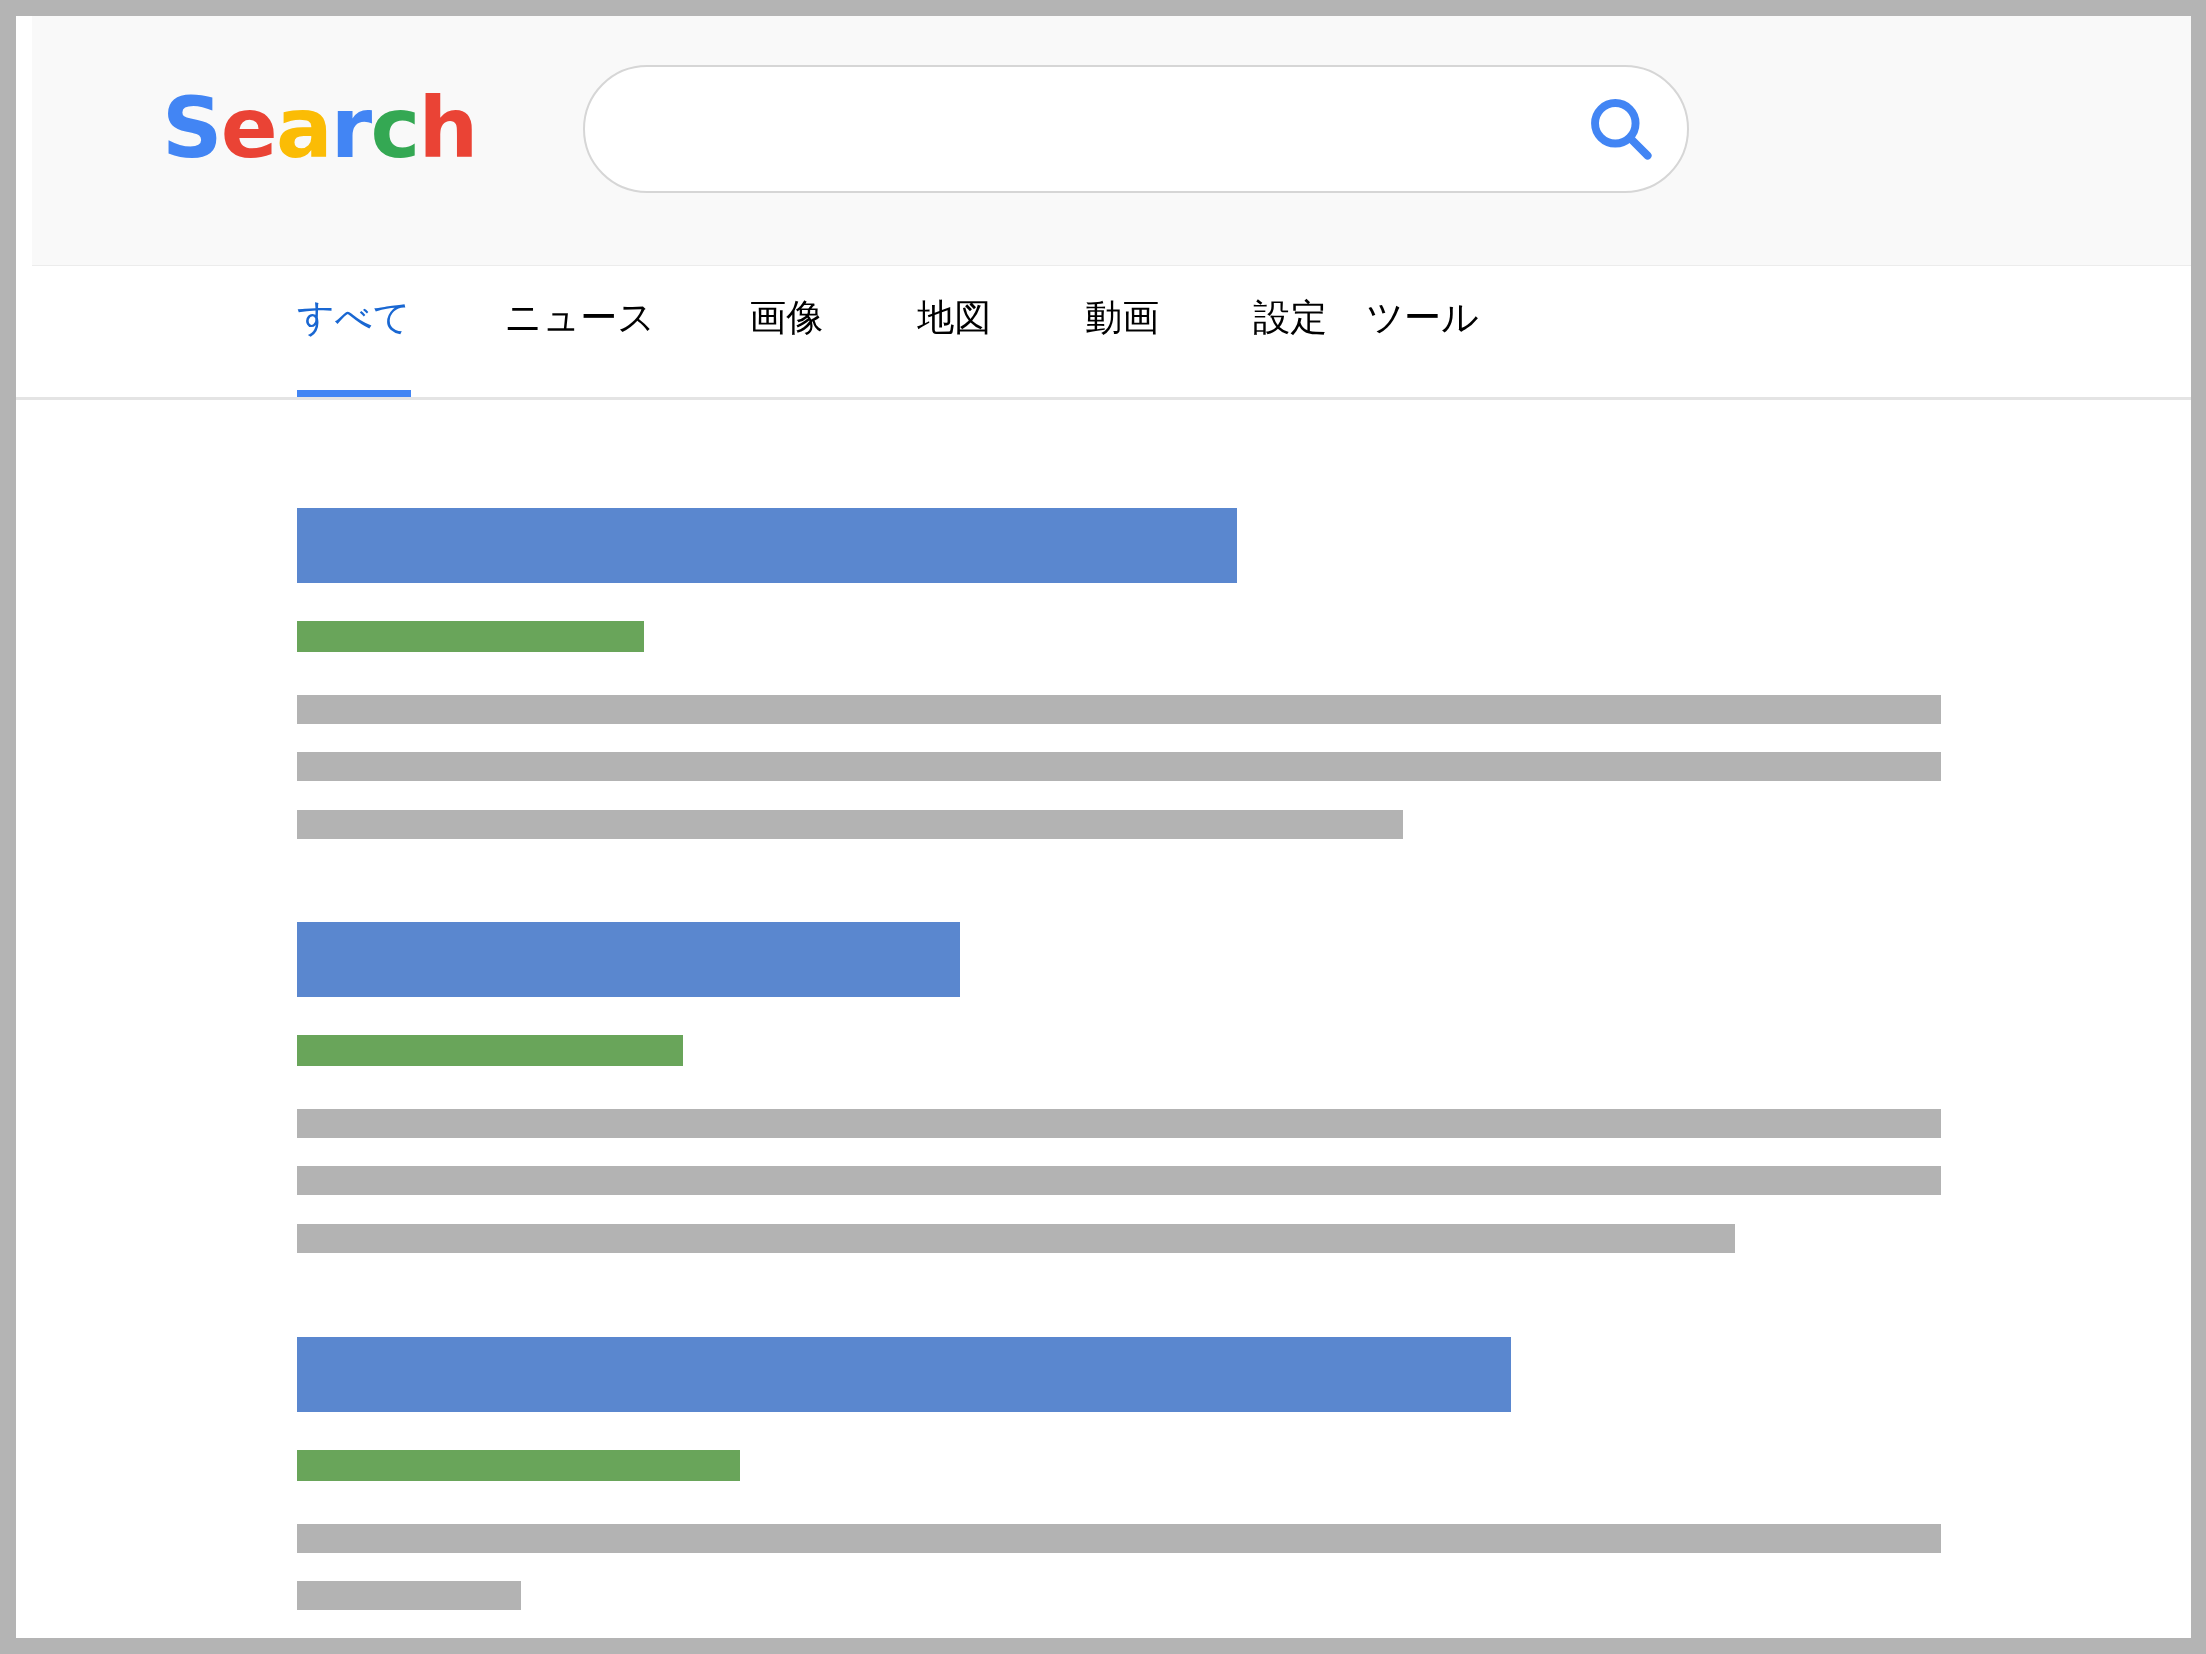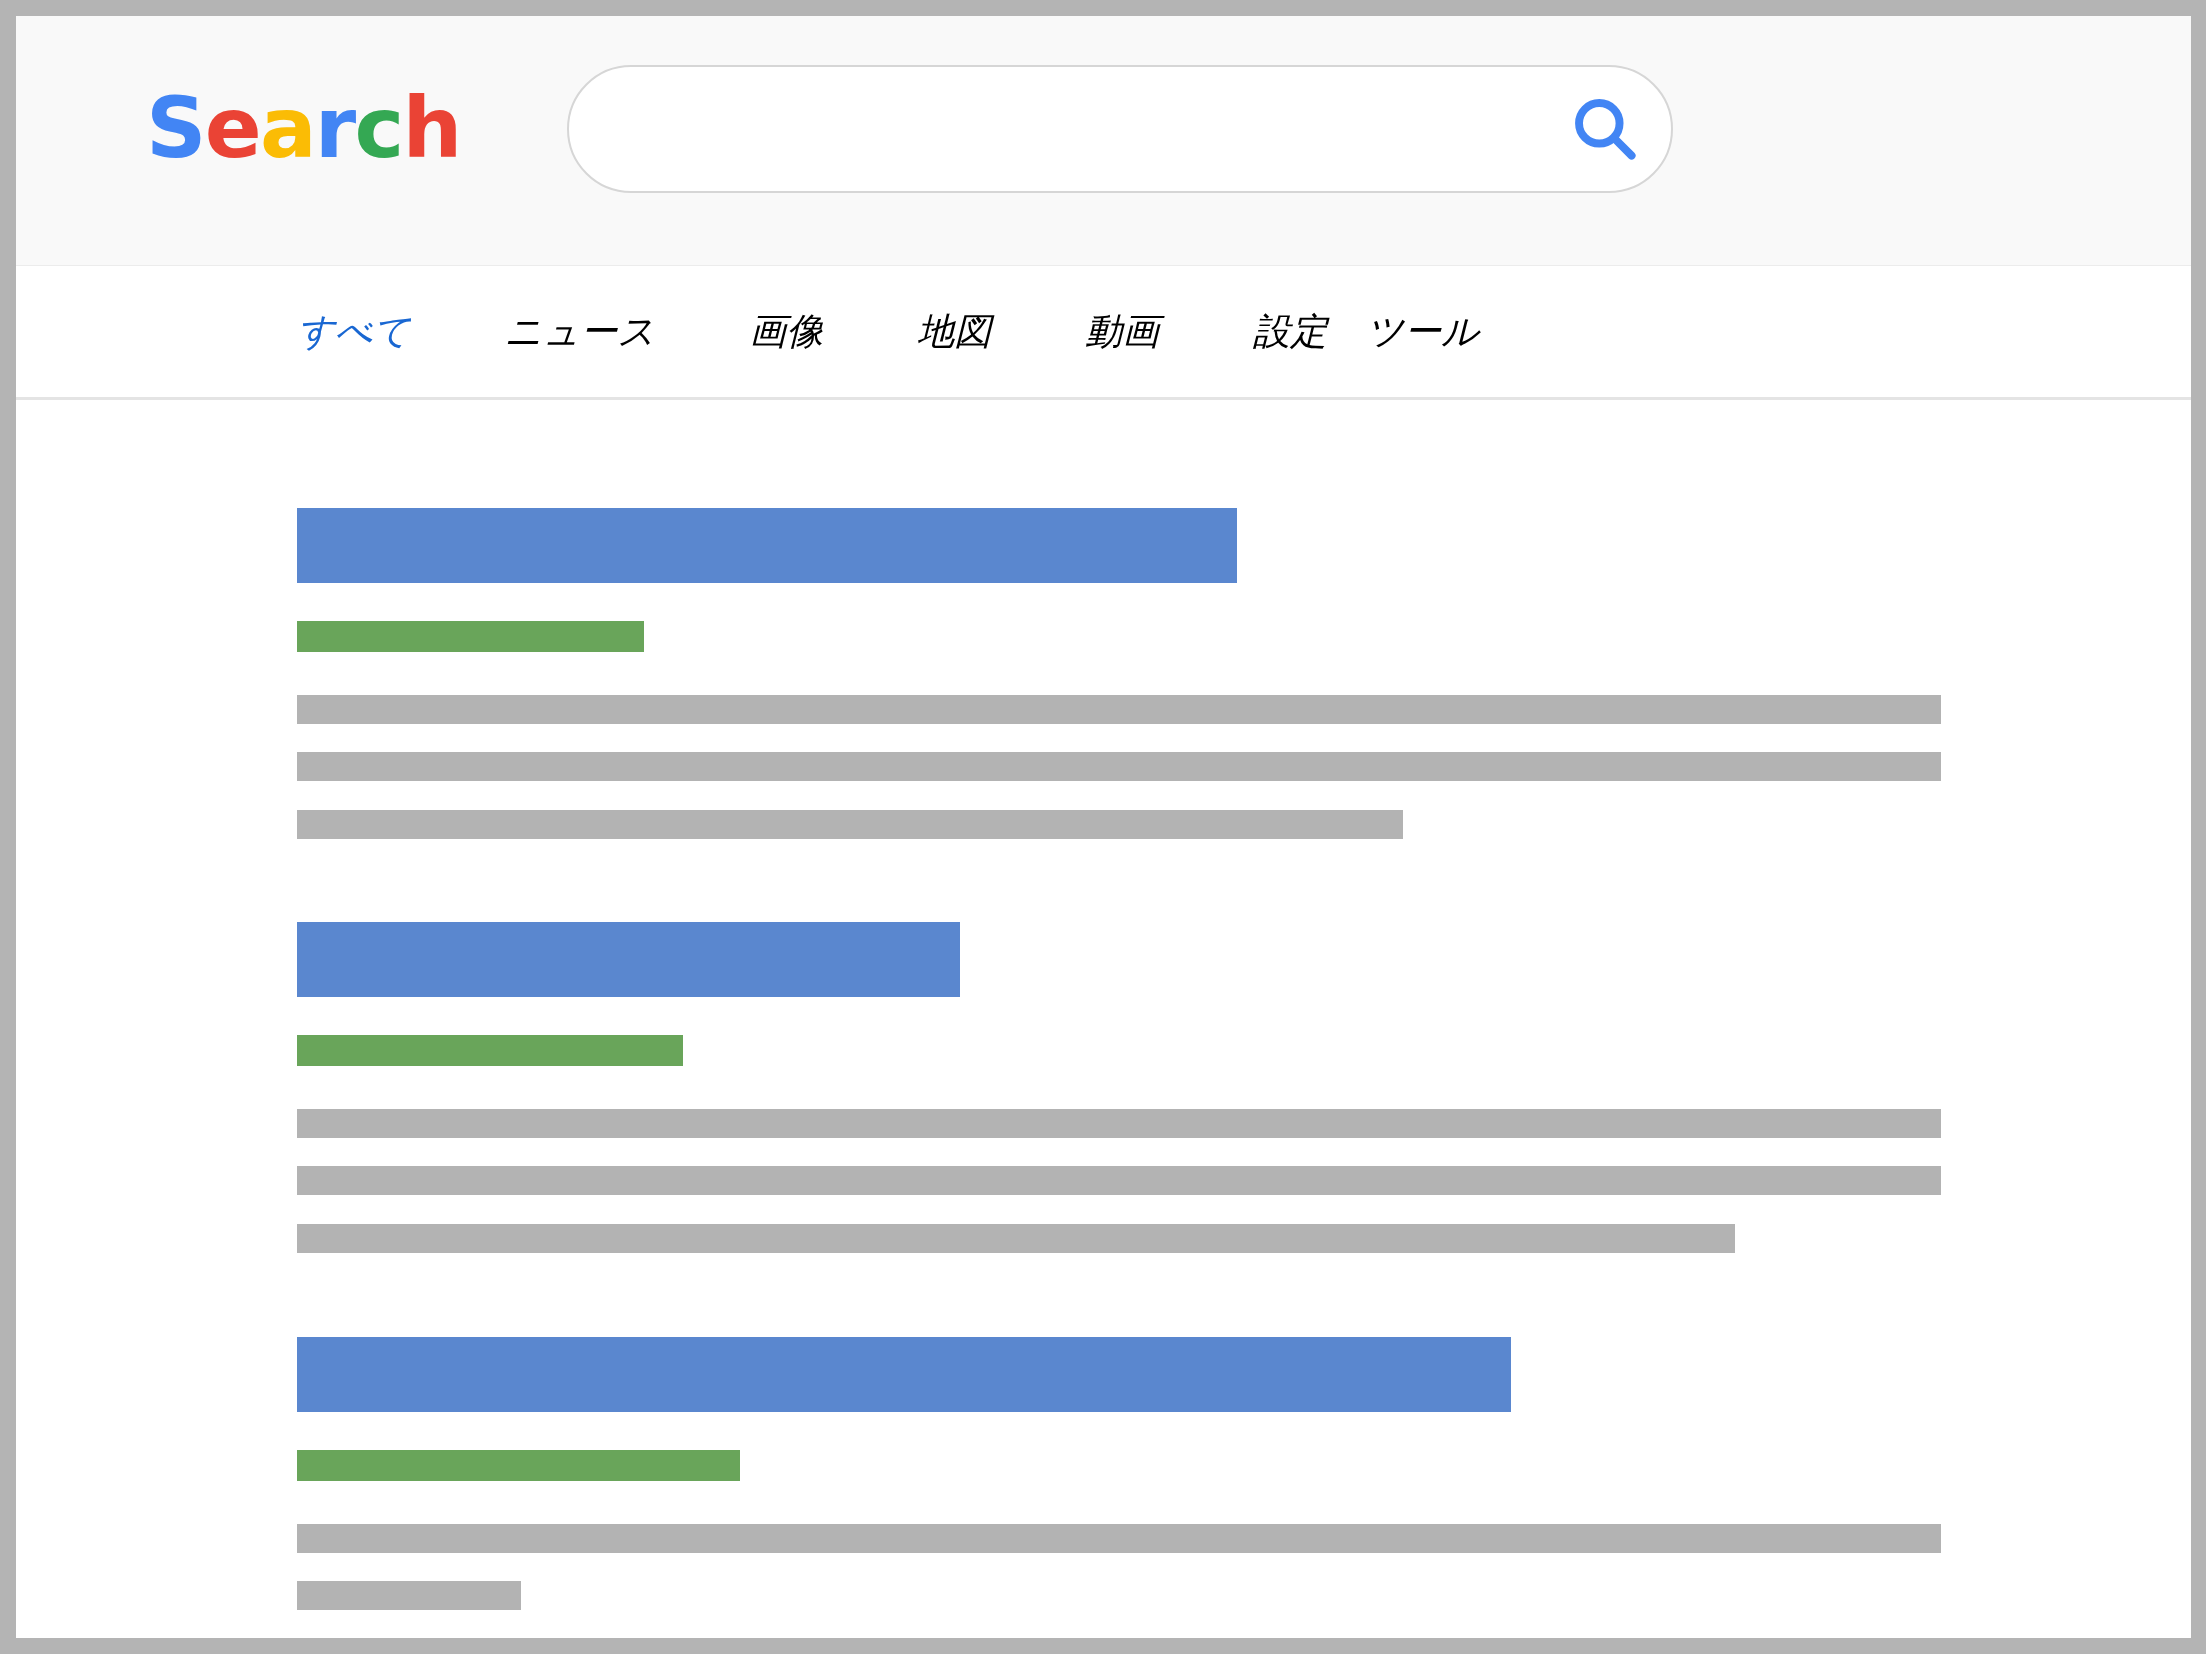--- a/index.html
+++ b/index.html
@@ -22,21 +22,21 @@
     top: 16px;
     width: 2175px;
     height: 1622px;
     background: #ffffff;
     overflow: hidden;
   }
 
   
   .header {
     position: absolute;
-    left: 0;
+    left: 16px;
     top: 0;
     width: 100%;
     height: 250px;
     background: #f9f9f9;
     border-bottom: 0.9px solid #eceCEC;
     box-sizing: border-box;
   }
 
   .logo {
     position: absolute;
@@ -102,22 +102,21 @@
     background: #ffffff;
     border-bottom: 3.5px solid #e4e4e4;
     box-sizing: border-box;
   }
   .nav-inner {
     position: absolute;
     left: 281px;
     bottom: 0;
     height: 100%;
     display: flex;
-    align-items: flex-start;
-    font-style: italic;
+    align-items: flex-end;
   }
   .nav-item {
     position: relative;
     height: 100%;
     display: flex;
     align-items: center;
     padding: 0 0 14px 0;
     margin-right: 94px;
     font-size: 37px;
     color: #000000;

